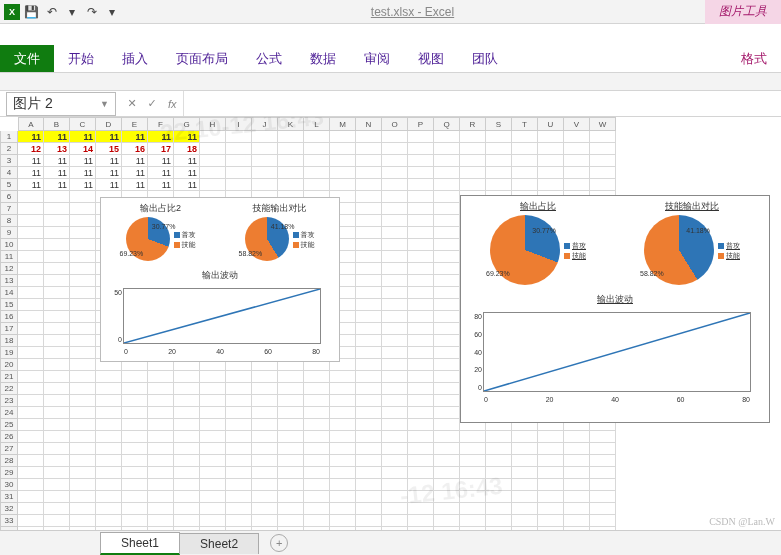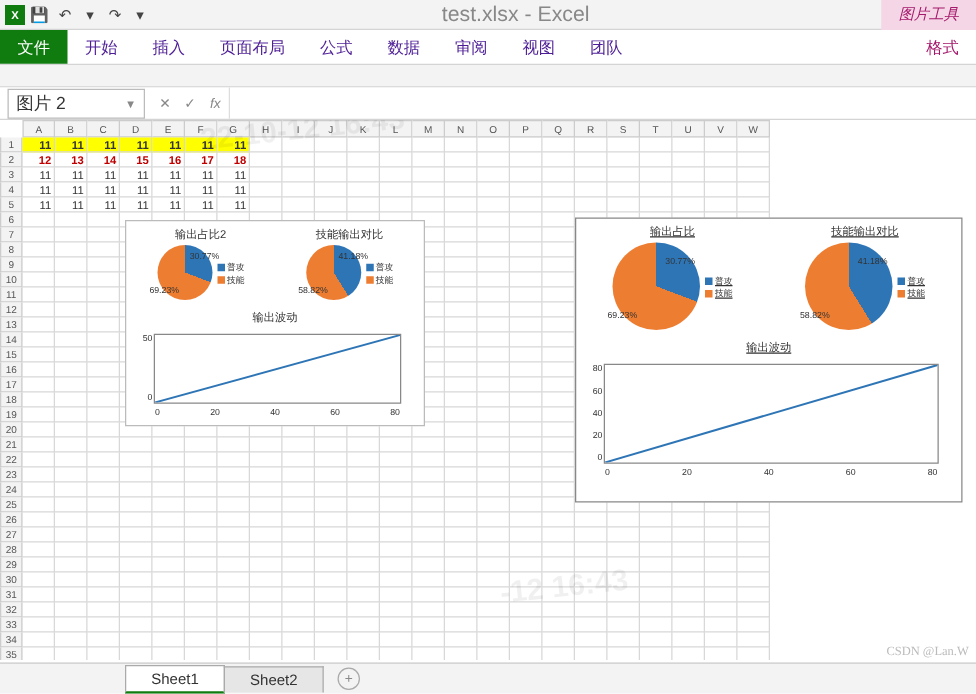--- a/index.html
+++ b/index.html
@@ -1,23 +1,23 @@
 <!DOCTYPE html>
 <html><head>
 <meta charset="utf-8">
 <style>
   * { box-sizing: border-box; margin: 0; padding: 0; font-family: "Microsoft YaHei", Arial, sans-serif; }
   body { width: 781px; height: 555px; background: #fff; font-size: 11px; color: #333; overflow: hidden; position: relative; }
   .titlebar { height: 24px; background: #f3f3f3; display: flex; align-items: center; border-bottom: 1px solid #d4d4d4; }
   .titlebar .qat { display: flex; align-items: center; padding-left: 4px; gap: 4px; }
   .qat .logo { width: 16px; height: 16px; background: #107c10; display: flex; align-items: center; justify-content: center; color: #fff; font-size: 9px; font-weight: bold; }
   .qat .ico { width: 16px; height: 16px; display: flex; align-items: center; justify-content: center; font-size: 12px; color: #444; cursor: pointer; }
-  .titlebar .title { flex: 1; text-align: center; color: #888; font-size: 17px; }
+  .titlebar .title { flex: 1; text-align: center; color: #888; font-size: 12px; text-decoration: underline; }
   .titlebar .context-tab { background: #f5d6e6; color: #a4196b; padding: 0 14px; height: 24px; display: flex; align-items: center; font-size: 12px; font-style: italic; }
-  .ribbon-tabs { height: 28px; background: #fff; display: flex; align-items: stretch; border-bottom: 1px solid #d4d4d4; }
+  .ribbon-tabs { height: 28px; background: #fff; display: flex; align-items: stretch; border-bottom: 1px solid #d4d4d4; margin-top: 21px; }
   .ribbon-tabs .tab { padding: 0 14px; display: flex; align-items: center; font-size: 13px; color: #4c1d95; cursor: pointer; }
   .ribbon-tabs .tab.file { background: #107c10; color: #fff; }
   .ribbon-tabs .spacer { flex: 1; }
   .ribbon-tabs .tab.ctx { color: #a4196b; }
   .ribbon-body { height: 18px; background: #f3f3f3; border-bottom: 1px solid #d4d4d4; }
   .namebox-row { height: 26px; display: flex; align-items: center; border-bottom: 1px solid #d4d4d4; background: #fff; }
   .namebox { width: 110px; border: 1px solid #bbb; margin: 0 6px; padding: 2px 6px; font-size: 14px; display: flex; align-items: center; justify-content: space-between; }
   .namebox .dd { color: #888; font-size: 9px; }
   .fx-btn { width: 20px; text-align: center; color: #888; cursor: pointer; }
   .fx-label { font-style: italic; color: #888; margin-left: 6px; }

